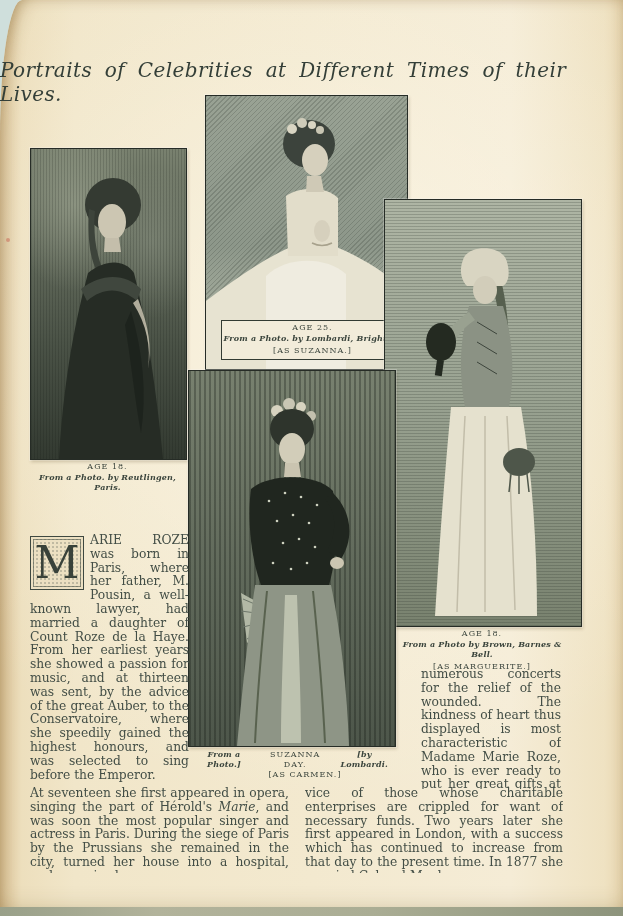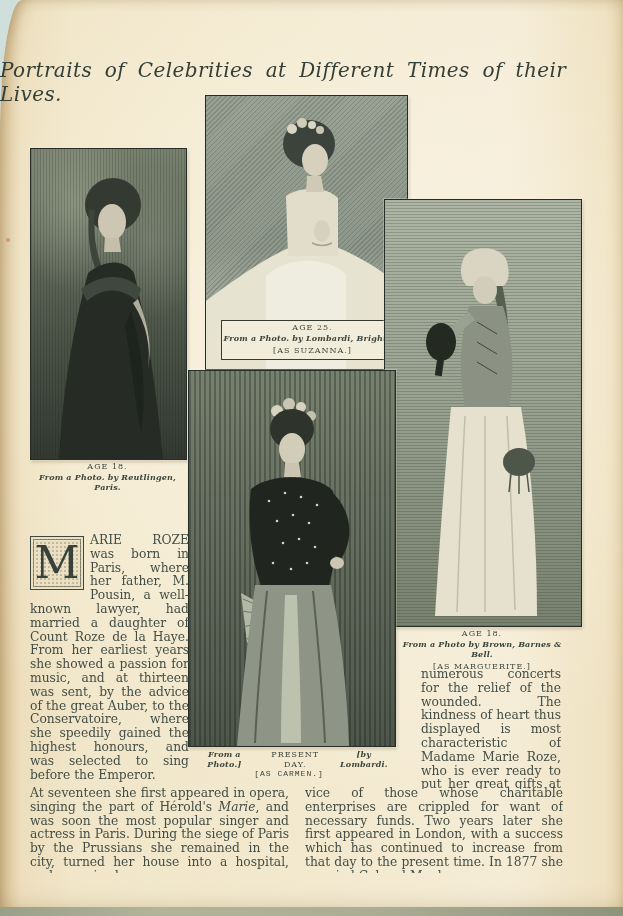--- a/index.html
+++ b/index.html
@@ -53,21 +53,21 @@
       linear-gradient(180deg,#78816f 0%,#626b5c 50%,#4d564a 100%);}
 
   
   .cap{position:absolute;text-align:center;color:#3a443c;line-height:10px;}
   .age{font-size:8px;letter-spacing:1px;font-family:"DejaVu Serif",serif;}
   .credit{font:italic 600 8px "DejaVu Serif",serif;letter-spacing:.2px;}
   .role{font-size:8px;letter-spacing:1px;margin-top:3px;}
   .cap1{left:30px;top:462px;width:155px;}
   .cap3{left:374px;top:629px;width:216px;}
   .cap4row{left:190px;top:749px;width:206px;display:flex;justify-content:space-between;align-items:baseline;}
-  .cap4role{left:186px;top:767px;width:206px;font-family:Liberation Mono, monospace;}
+  .cap4role{left:202px;top:767px;width:206px;}
   .cap-box{position:absolute;left:50%;bottom:3px;transform:translateX(-50%);width:178px;
     background:#f2ecda;border:1px solid #333b33;padding:2px 2px 3px;text-align:center;
     color:#3a443c;line-height:10px;margin:6px;}
 
   
   .heading{position:absolute;left:28px;top:499px;width:160px;text-align:center;
     font-size:14.5px;letter-spacing:1.5px;word-spacing:5px;color:#3a443c;line-height:17px;}
   .col{position:absolute;font-size:12.3px;line-height:13.8px;color:#434e46;
     text-align:justify;overflow:hidden;}
   .colL{left:30px;top:534px;width:159px;height:253px;}
@@ -182,21 +182,21 @@
         <path d="M52 222 L96 246 L58 272 Z" fill="#b2b8a5"></path>
         <path d="M96 246 L54 228 M96 246 L52 240 M96 246 L54 256 M96 246 L58 268" stroke="#6d766a" stroke-width="1" fill="none"></path>
         <ellipse cx="99" cy="248" rx="7" ry="6" fill="#ccc6b2"></ellipse>
         <path d="M66 214 C58 272 52 332 48 375 L160 375 C158 320 152 262 142 214 Z" fill="#8e9586"></path>
         <path d="M78 220 C72 280 68 330 66 372 M124 220 C130 280 134 330 136 372" stroke="#59624f" stroke-width="2" fill="none"></path>
         <path d="M96 224 C94 280 92 330 92 372 L112 372 C112 330 110 280 108 224 Z" fill="#c9cdb9" opacity=".8"></path>
       </svg>
     </figure>
     <div class="cap cap4row">
       <span class="credit">From a Photo.]</span>
-      <span class="age">PRESENT DAY.</span>
+      <span class="age">SUZANNA DAY.</span>
       <span class="credit">[by Lombardi.</span>
     </div>
     <div class="cap cap4role">
       <span class="role">[AS CARMEN.]</span>
     </div>
 
     <div class="heading">
     </div>
 
     <div class="col colL">

